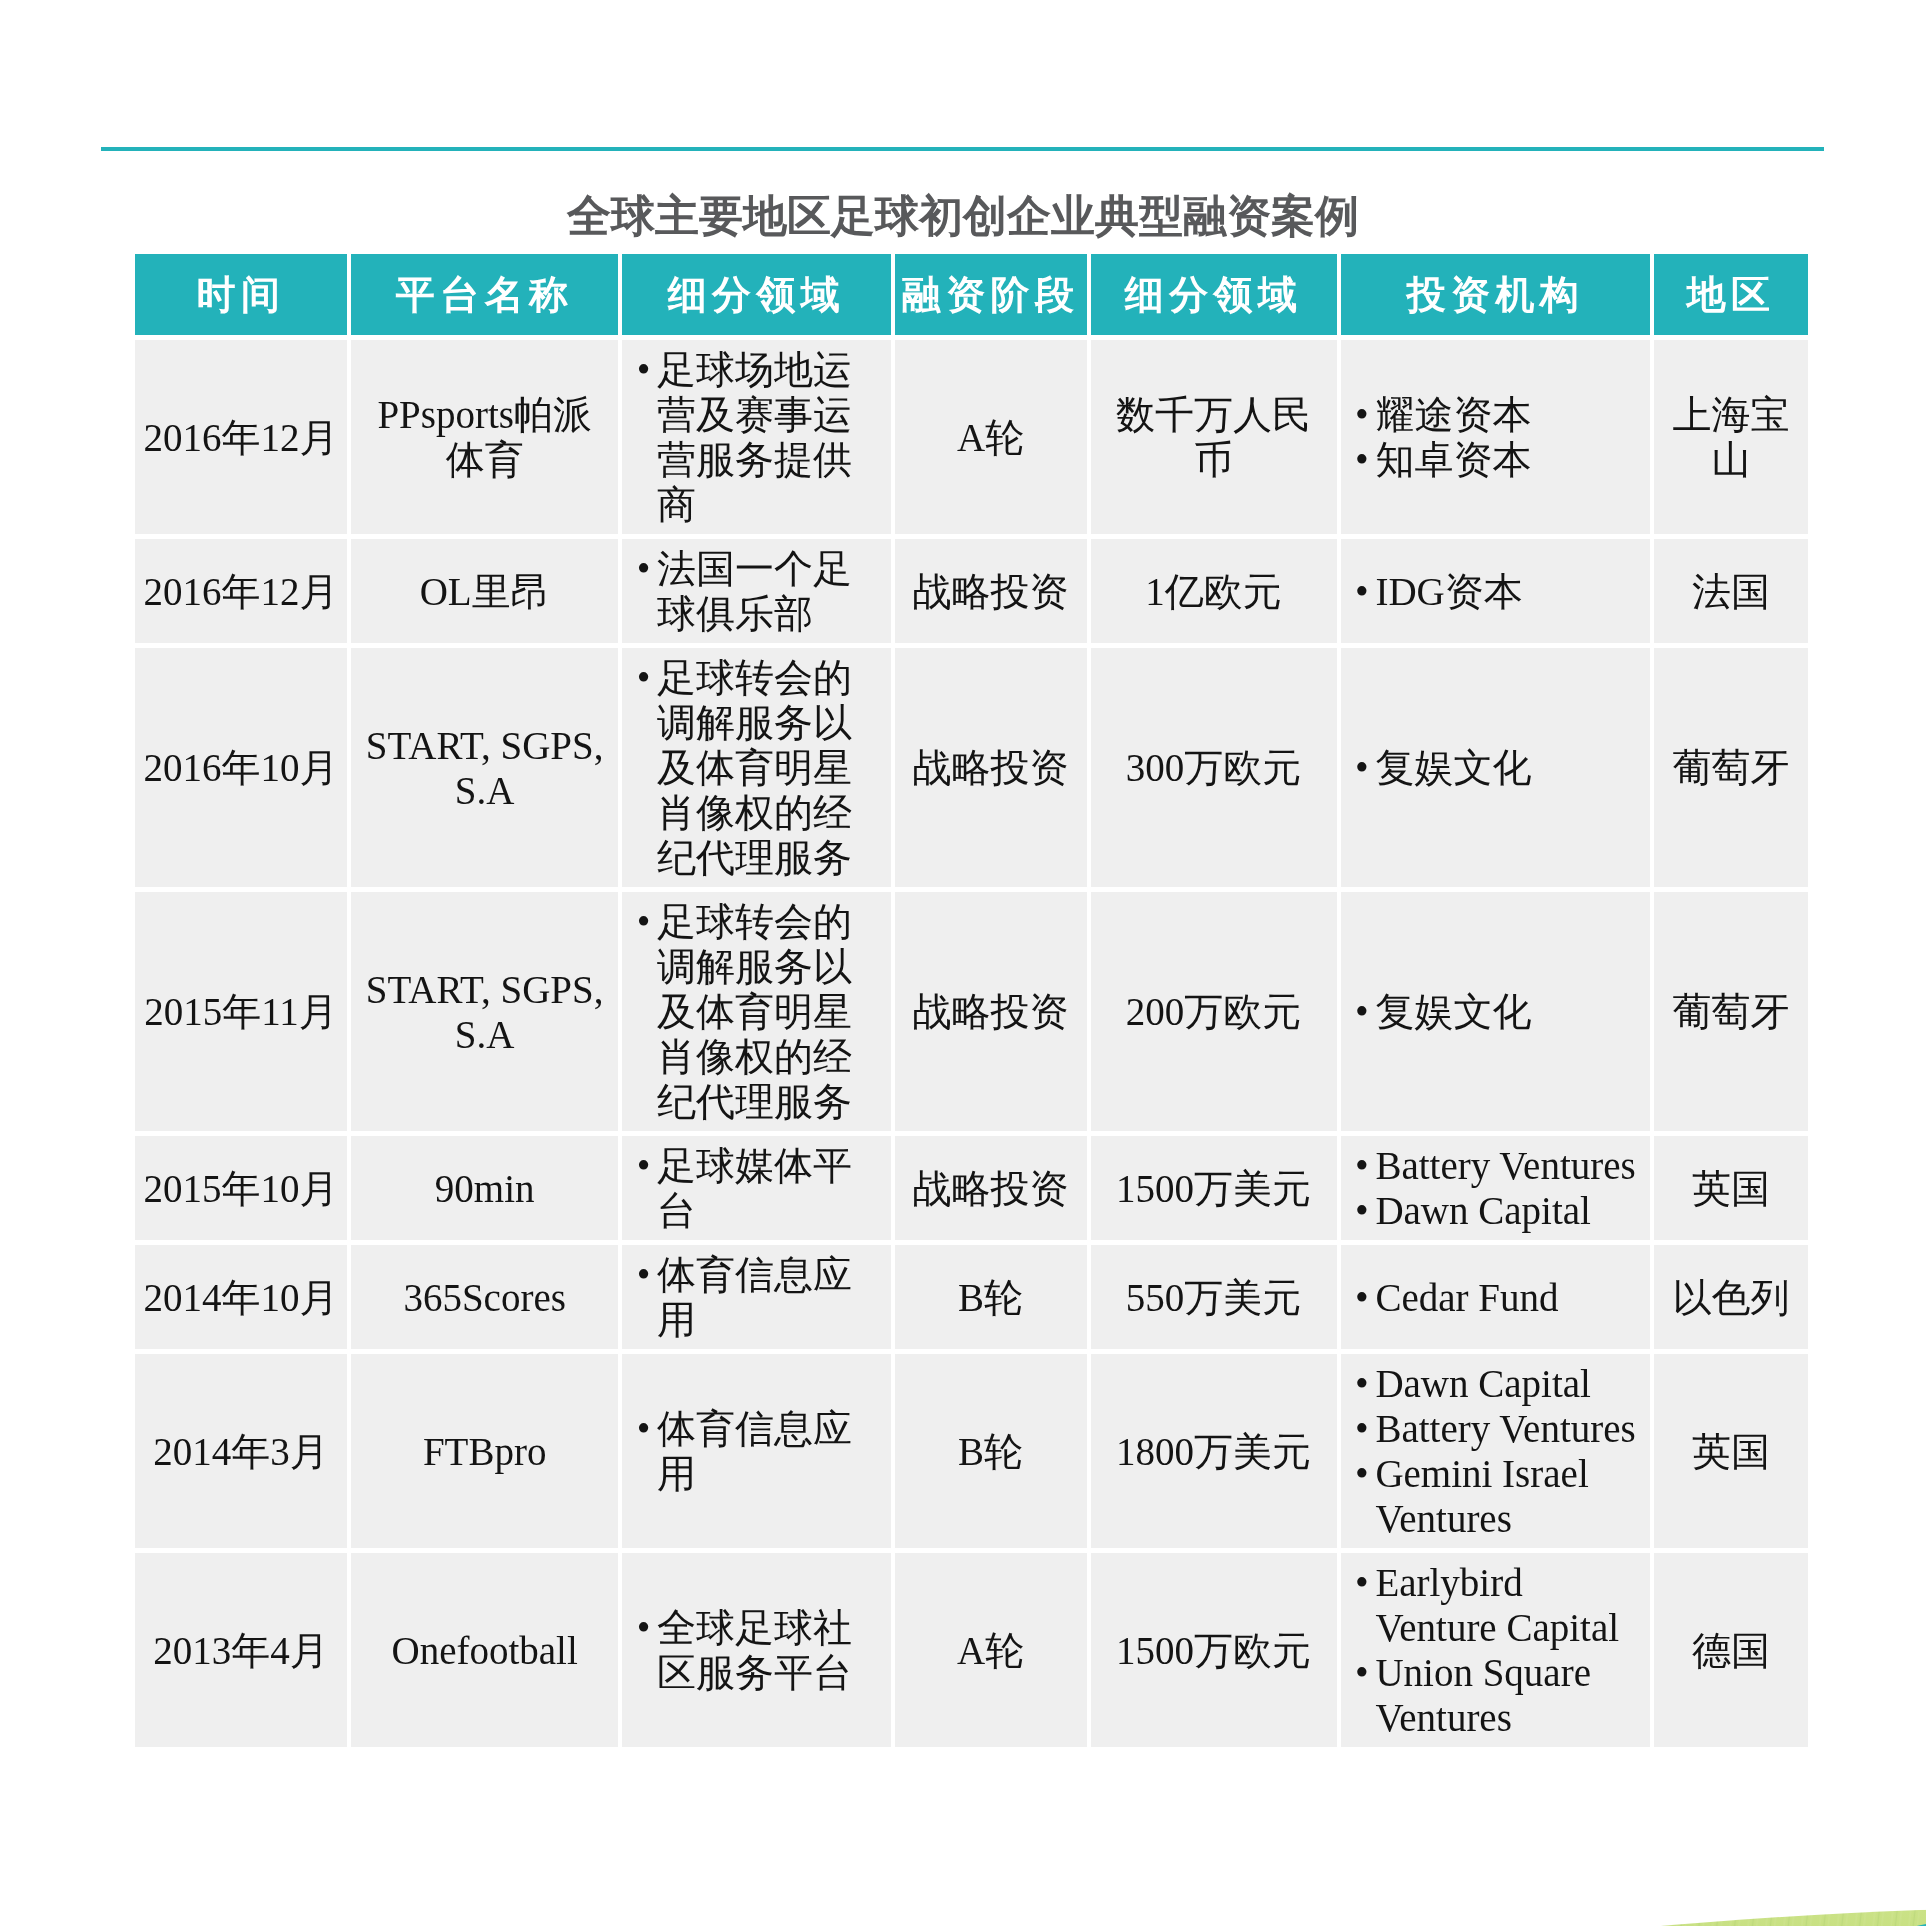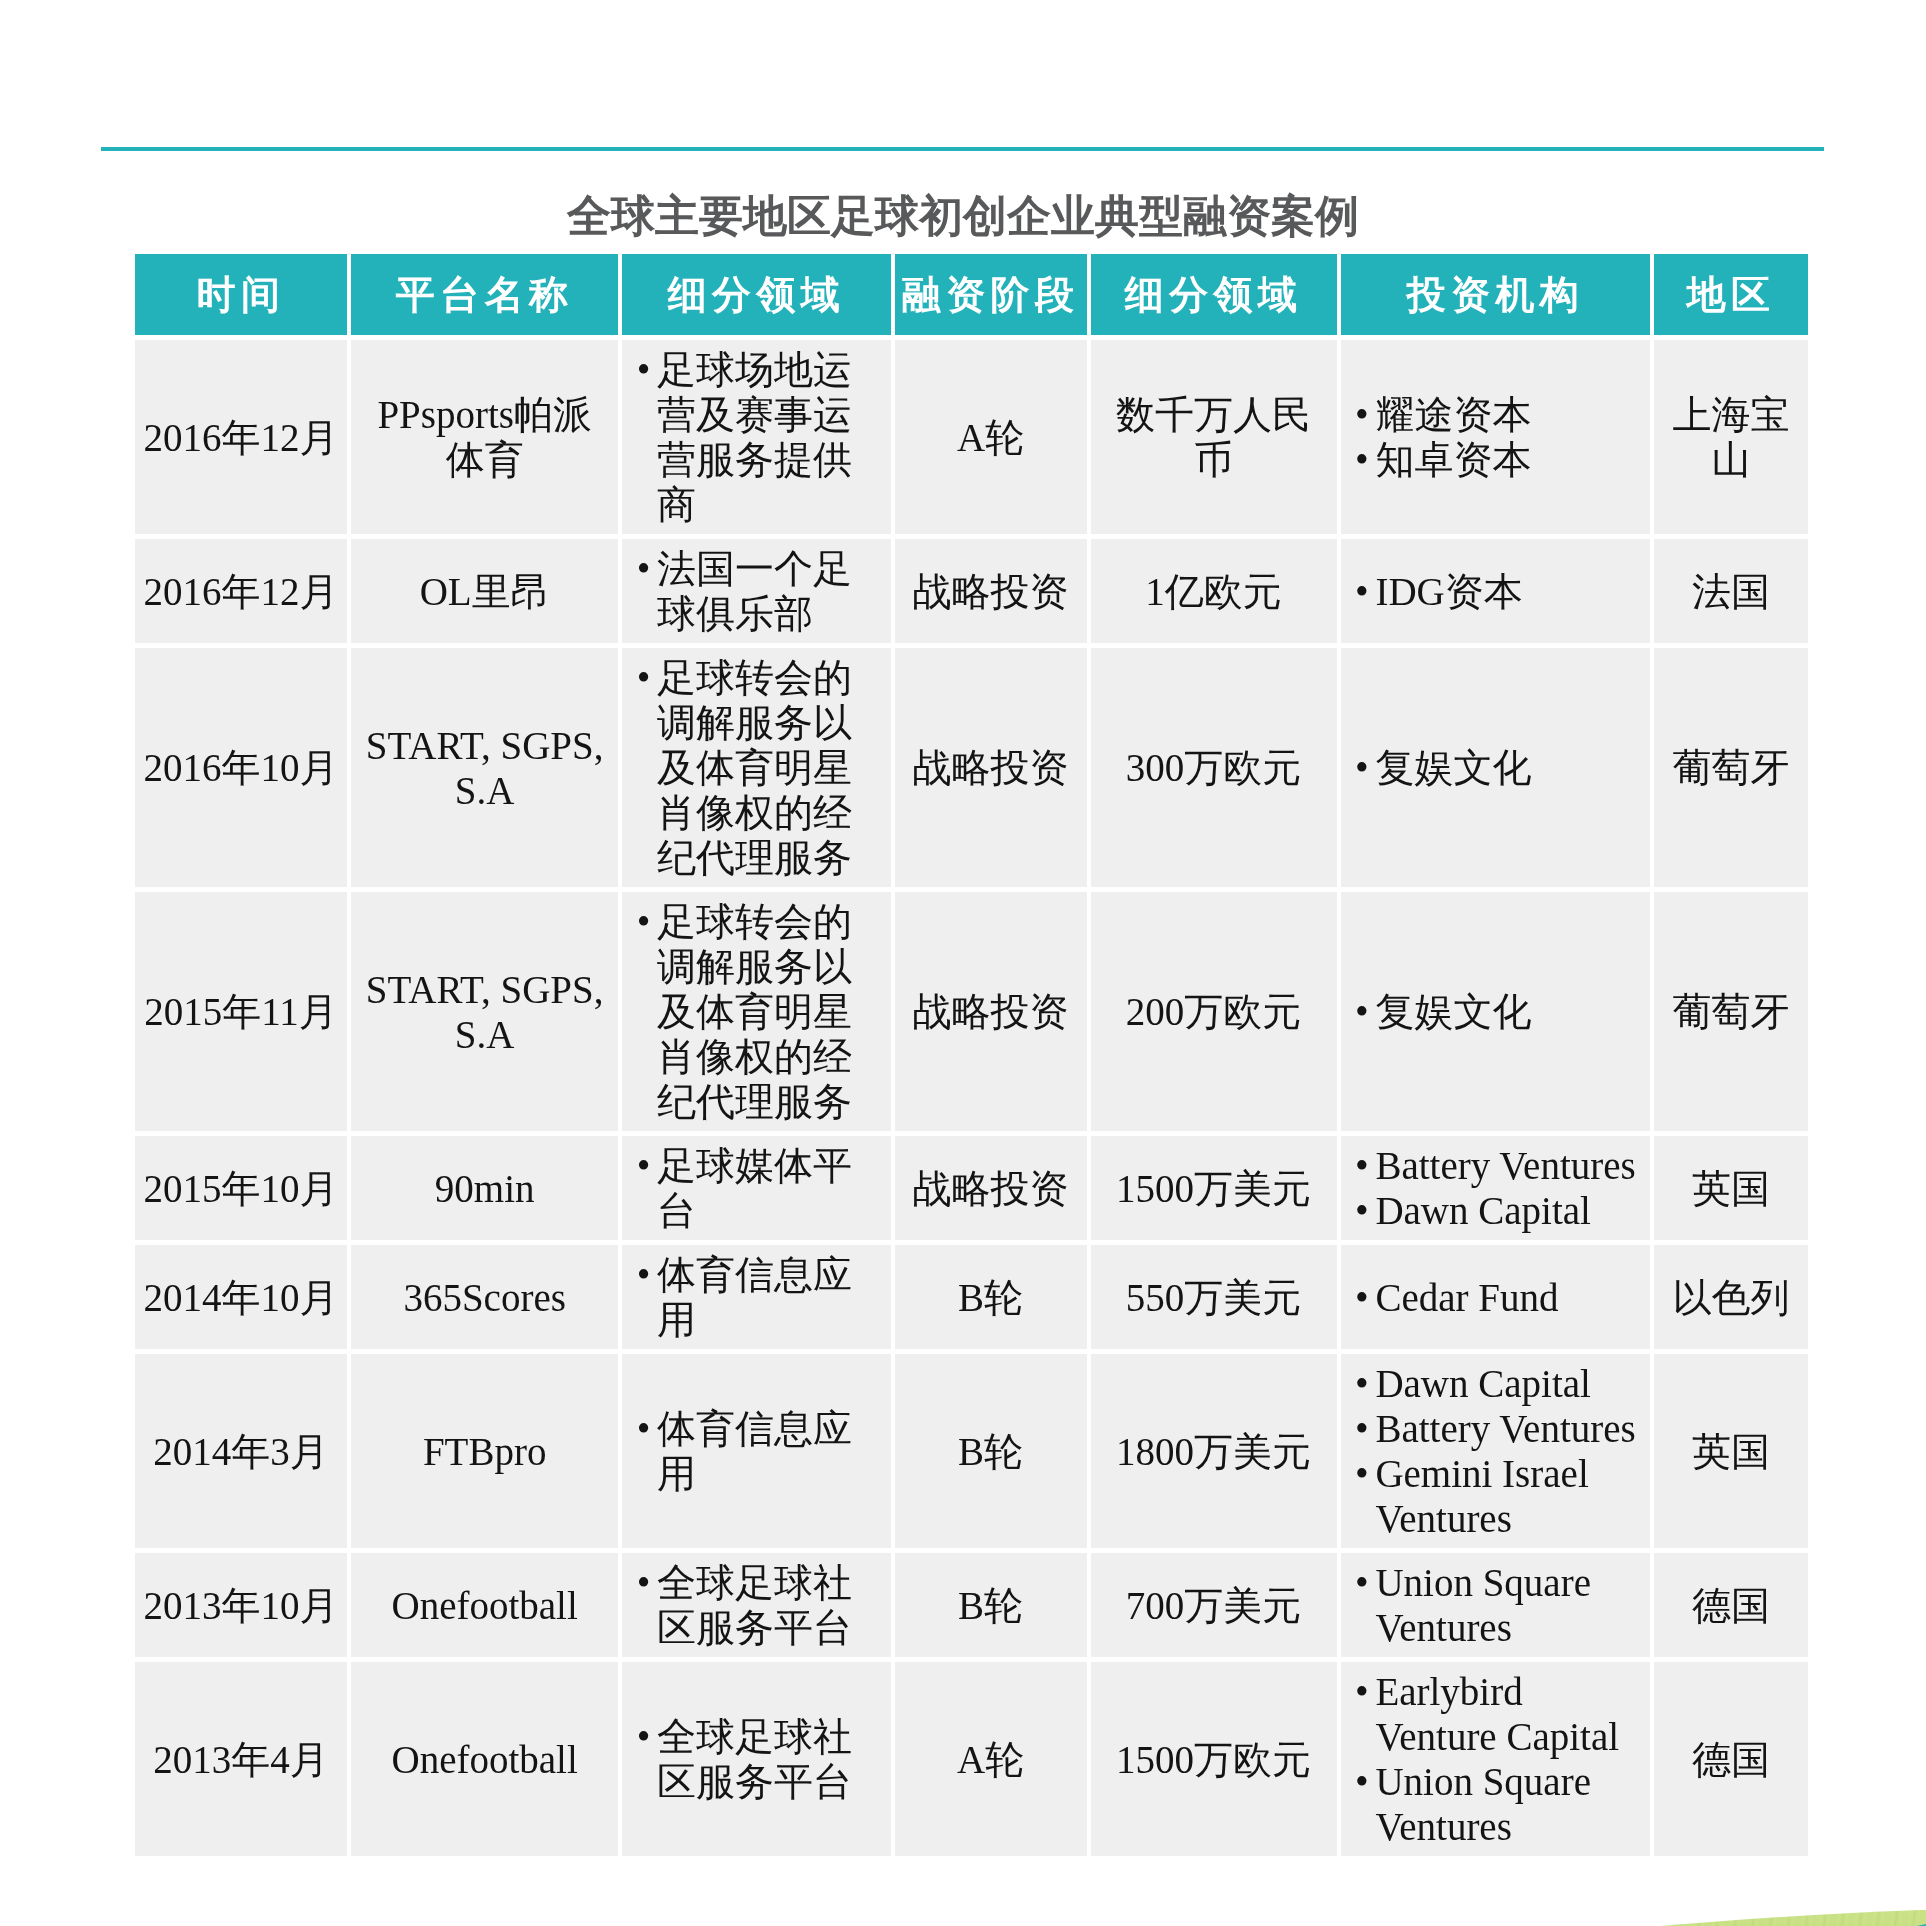--- a/index.html
+++ b/index.html
@@ -219,39 +219,20 @@
             <div class="bullet-item">
                 <span class="bullet"></span>
                 <span class="bullet-text">Battery Ventures</span>
               </div>
             <div class="bullet-item">
                 <span class="bullet"></span>
                 <span class="bullet-text">Gemini Israel Ventures</span>
               </div>
           </td>
           <td class="c-center">英国</td>
-        </tr>
-        <tr>
-          <td class="c-center">2013年10月</td>
-          <td class="c-center">Onefootball</td>
-          <td class="c-left">
-            <div class="bullet-item">
-                <span class="bullet"></span>
-                <span class="bullet-text">全球足球社区服务平台</span>
-              </div>
-          </td>
-          <td class="c-center">B轮</td>
-          <td class="c-center">700万美元</td>
-          <td class="c-left">
-            <div class="bullet-item">
-                <span class="bullet"></span>
-                <span class="bullet-text">Union Square Ventures</span>
-              </div>
-          </td>
-          <td class="c-center">德国</td>
         </tr>
         <tr>
           <td class="c-center">2013年4月</td>
           <td class="c-center">Onefootball</td>
           <td class="c-left">
             <div class="bullet-item">
                 <span class="bullet"></span>
                 <span class="bullet-text">全球足球社区服务平台</span>
               </div>
           </td>

